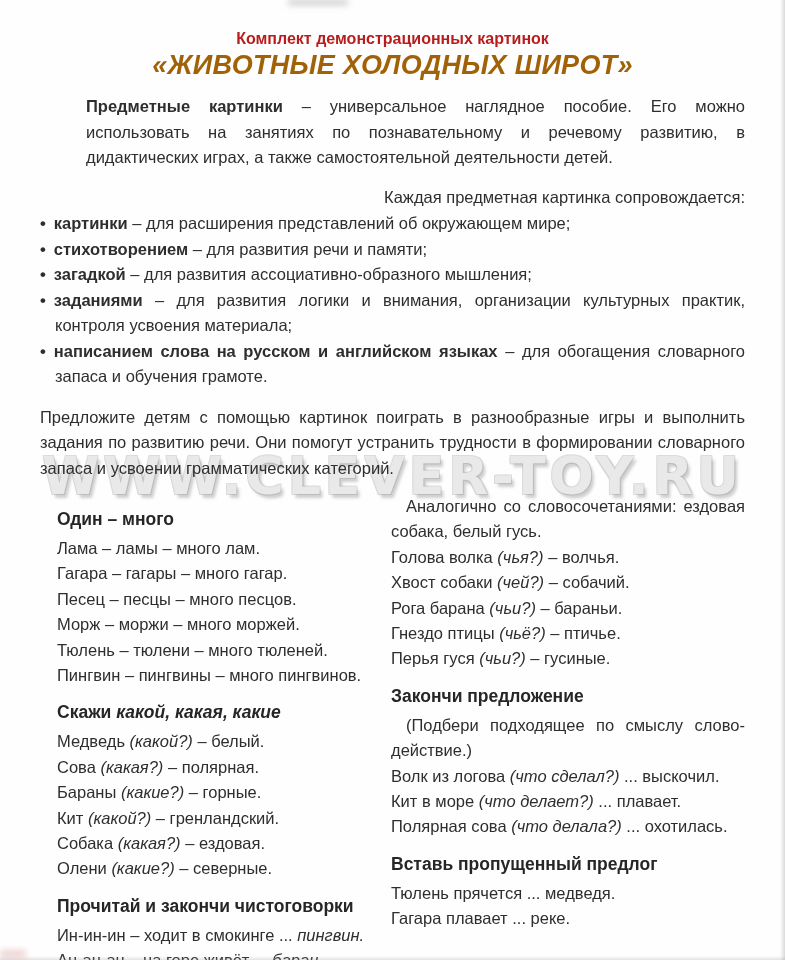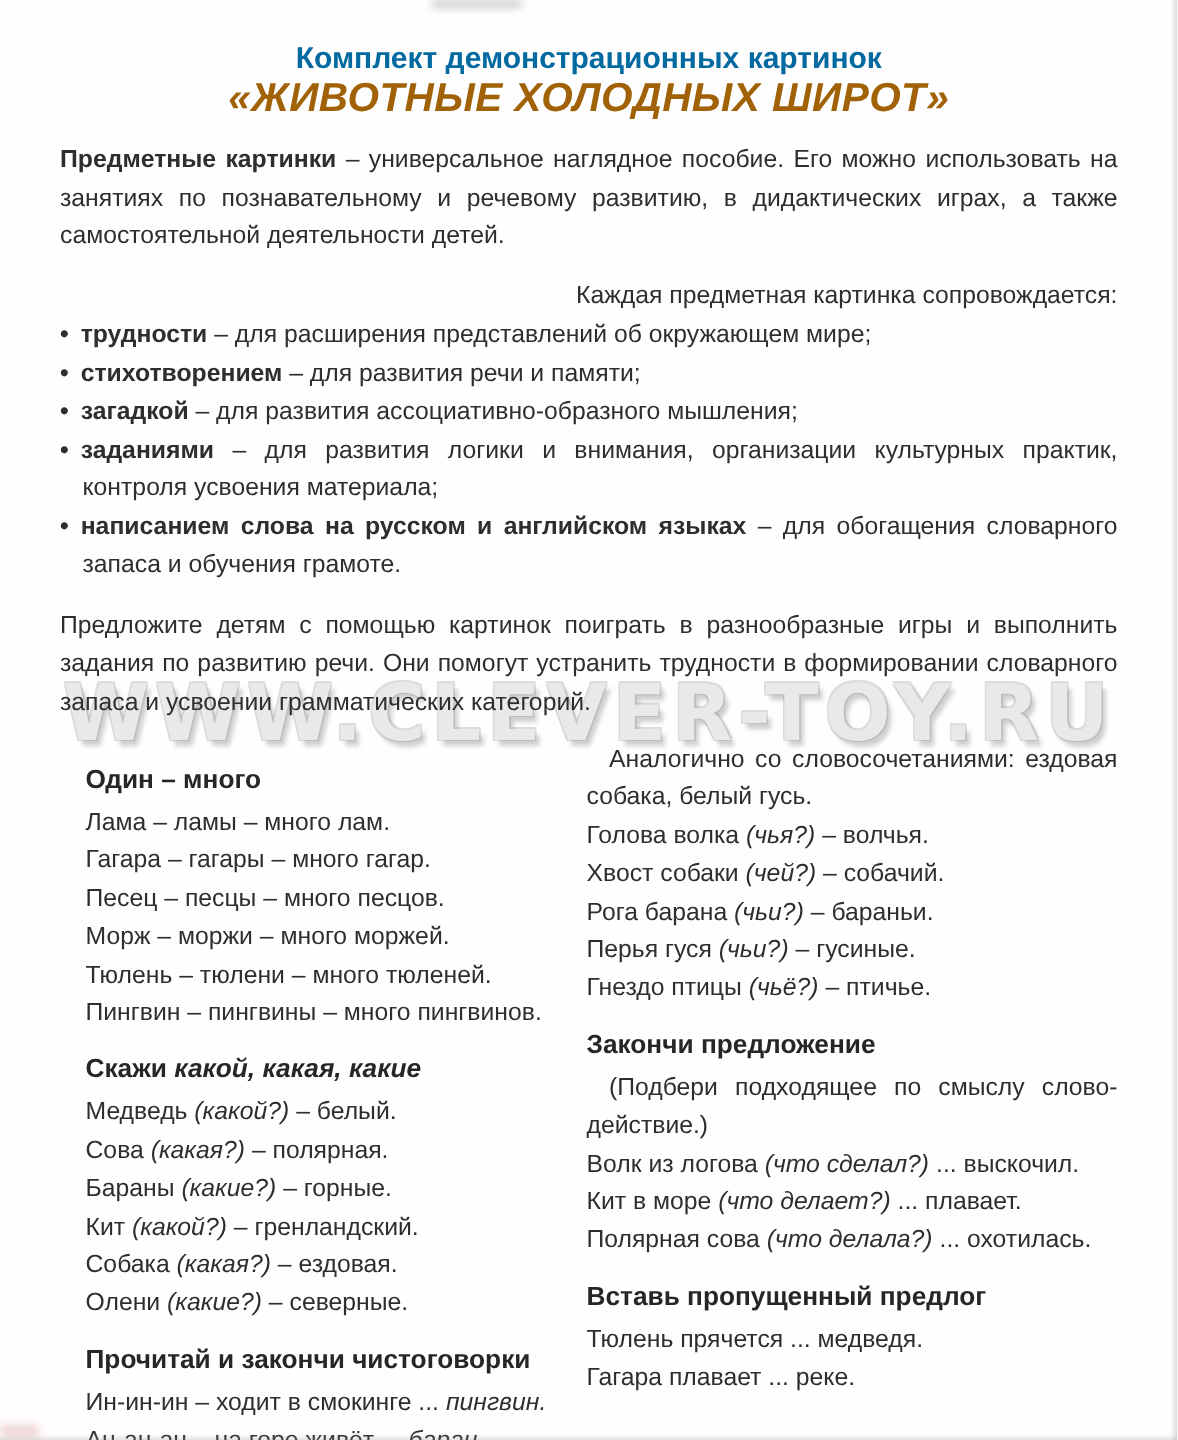--- a/index.html
+++ b/index.html
@@ -23,26 +23,26 @@
   .edge-right { position:absolute; top:0; right:0; width:5px; height:100%; z-index:3;
     background:linear-gradient(to right, rgba(255,255,255,0), rgba(150,150,150,0.35)); }
   .edge-bottom { position:absolute; bottom:0; left:0; width:100%; height:4px; z-index:3;
     background:linear-gradient(to bottom, rgba(255,255,255,0), rgba(160,150,150,0.28)); }
   .smudge-top { position:absolute; top:0; left:288px; width:60px; height:5px; z-index:3;
     background:rgba(150,150,150,0.5); filter:blur(3px); }
   .smudge-bl { position:absolute; bottom:2px; left:0px; width:26px; height:8px; z-index:3;
     background:rgba(214,160,160,0.45); filter:blur(3px); }
 
   header { text-align:center; }
-  .t1 { font-size:20px; font-weight:700; line-height:26px; color:#0369a1; }
+  .t1 { font-size:16px; font-weight:700; line-height:26px; color:#b91c1c; }
   .t2 { font-size:27px; font-weight:700; line-height:27px; letter-spacing:0.3px; color:#a16207;font-style:italic; }
 
   .para { font-size:16.5px; line-height:25.5px; margin:0;text-align:right; }
   .justify { text-align:justify; }
-  .intro { margin-top:15px; }
+  .intro { margin-top:15px;margin-left:46px; }
   .list-intro { margin-top:14px; }
   ul.bullets { list-style:none; margin:1px 0 0 0; padding:0; }
   ul.bullets li {
     font-size:16.5px; line-height:25.5px; text-align:justify;
     padding-left:15px; text-indent:-15px; margin:0;
   }
   ul.bullets li::before { content:"•"; margin-right:8px; font-weight:700; }
   .p2 { margin-top:15px; }
 
   .columns { display:flex; align-items:flex-start; margin-top:8px; }
@@ -71,21 +71,21 @@
     <header>
       <div class="t1">Комплект демонстрационных картинок</div>
       <div class="t2">«ЖИВОТНЫЕ ХОЛОДНЫХ ШИРОТ»</div>
     </header>
 
     <p class="para justify intro"><b>Предметные картинки</b><span> – универсальное наглядное пособие. Его можно использовать на занятиях по познавательному и речевому развитию, в дидактических играх, а также самостоятельной деятельности детей.</span></p>
 
     <p class="para list-intro">Каждая предметная картинка сопровождается:</p>
 
     <ul class="bullets">
-      <li><b>трудности</b><span> – для расширения представлений об окружающем мире;</span></li>
+      <li><b>картинки</b><span> – для расширения представлений об окружающем мире;</span></li>
       <li><b>стихотворением</b><span> – для развития речи и памяти;</span></li>
       <li><b>загадкой</b><span> – для развития ассоциативно-образного мышления;</span></li>
       <li><b>заданиями</b><span> – для развития логики и внимания, организации культурных практик, контроля усвоения материала;</span></li>
       <li><b>написанием слова на русском и английском языках</b><span> – для обогащения словарного запаса и обучения грамоте.</span></li>
     </ul>
 
     <p class="para justify p2">Предложите детям с помощью картинок поиграть в разнообразные игры и выполнить задания по развитию речи. Они помогут устранить трудности в формировании словарного запаса и усвоении грамматических категорий.</p>
 
     <div class="columns">
       <div class="col col-left">
@@ -111,22 +111,22 @@
         <p class="line"></p>
 
       </div>
 
       <div class="col col-right">
         <p class="line note">Аналогично со словосочетаниями: ездовая собака, белый гусь.</p>
 
         <p class="line"><span>Голова волка </span><em>(чья?)</em><span> – волчья.</span></p>
         <p class="line"><span>Хвост собаки </span><em>(чей?)</em><span> – собачий.</span></p>
         <p class="line"><span>Рога барана </span><em>(чьи?)</em><span> – бараньи.</span></p>
+        <p class="line"><span>Гнездо птицы </span><em>(чьё?)</em><span> – птичье.</span></p>
         <p class="line"><span>Перья гуся </span><em>(чьи?)</em><span> – гусиные.</span></p>
-        <p class="line"><span>Гнездо птицы </span><em>(чьё?)</em><span> – птичье.</span></p>
 
         <h3>Закончи предложение</h3>
         <p class="line note2">(Подбери подходящее по смыслу слово-действие.)</p>
         <p class="line"><span>Волк из логова </span><em>(что сделал?)</em><span> ... выскочил.</span></p>
         <p class="line"><span>Кит в море </span><em>(что делает?)</em><span> ... плавает.</span></p>
         <p class="line"><span>Полярная сова </span><em>(что делала?)</em><span> ... охотилась.</span></p>
 
         <h3>Вставь пропущенный предлог</h3>
         <p class="line">Тюлень прячется ... медведя.</p>
         <p class="line">Гагара плавает ... реке.</p>

